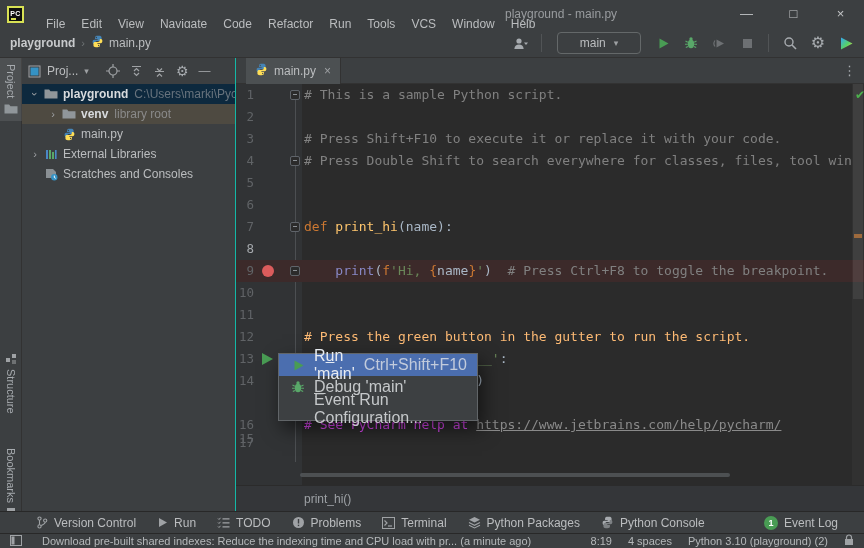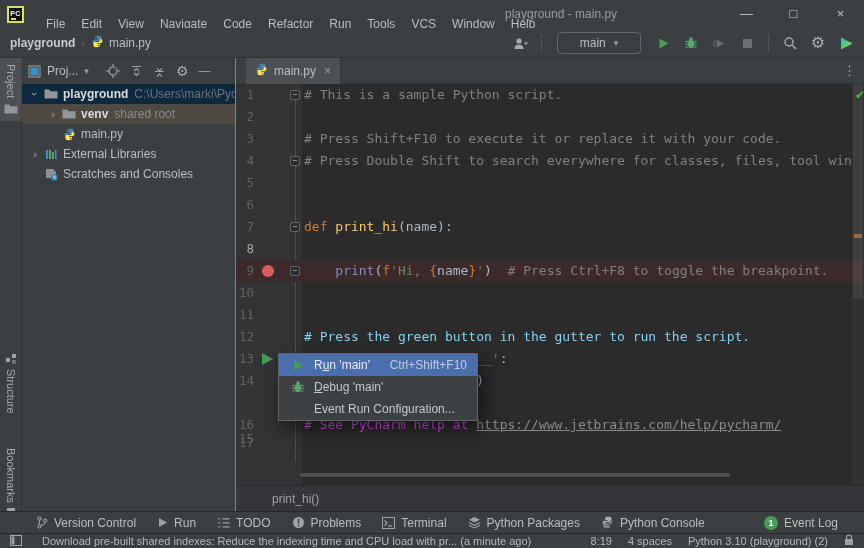--- a/index.html
+++ b/index.html
@@ -76,24 +76,24 @@
   .fold-box { position:absolute; left:54px; top:6px; width:10px; height:10px; border:1px solid #5f646a; border-radius:2px; background:#2b2b2b;}
   .fold-box::after { content:""; position:absolute; left:2px; top:3px; width:4px; height:1px; background:#8a8f94; }
   .code-text { position:absolute; left:68px; right:12px; line-height:22px; white-space:pre; overflow:hidden; }
   .seg-link { text-decoration:underline; }
   .hscroll { position:absolute; left:64px; top:389px; width:430px; height:4px; background:#5a5e60; border-radius:2px; opacity:.75; }
   .estripe { position:absolute; right:0; top:0; bottom:0; width:12px; background:rgba(255,255,255,.03); }
   .estripe-thumb { position:absolute; right:1px; top:0; width:10px; height:215px; background:rgba(255,255,255,.07); }
   .insp-check { position:absolute; right:-1px; top:4px; color:#4db24d; font-size:12px; font-weight:bold; font-family:"DejaVu Sans",sans-serif;}
   .stripe-mark { position:absolute; right:2px; top:150px; width:8px; height:4px; background:#9e6a3d; }
   .ebread { height:26px; background:#343639; border-top:1px solid #2b2b2b; display:flex; align-items:center; flex:none;}
-  .ebread span { margin-left:36px; color:#9da1a5;text-align:center; }
+  .ebread span { margin-left:68px; color:#9da1a5;text-align:center; }
   
   .popup { position:absolute; left:42px; top:269px; width:200px; background:#3d4042; border:1px solid #616568;
-           box-shadow:4px 8px 18px rgba(0,0,0,.55); z-index:5; font-family:"Liberation Sans",sans-serif; font-size:12px;}
+           box-shadow:4px 8px 18px rgba(0,0,0,.55); z-index:5; font-family:"Liberation Sans",sans-serif; font-size:16px;}
   .popup-row { height:22px; display:flex; align-items:center; padding:0 10px 0 12px; gap:9px; color:#c5c8ca; }
   .popup-row.selected { background:#4b6eaf; color:#e8ecf2; }
   .popup-ico { width:14px; display:flex; justify-content:center; flex:none;}
   .popup-short { margin-left:auto; color:#c2cbdc; }
   
   .bbar { position:absolute; left:0; bottom:15px; width:864px; height:22px; background:#3c3f41; border-top:1px solid #282828;
           display:flex; align-items:center; padding-left:36px; gap:21px; }
   .bitem { display:flex; align-items:center; gap:6px; color:#bbbdbf; }
   .bitem-right { margin-left:auto; margin-right:26px; }
   .badge { width:14px; height:14px; border-radius:50%; background:#499c54; color:#fff; font-size:9px; font-weight:bold;
@@ -303,21 +303,21 @@
           <div class="tree-row hovered" style="padding-left: 24px;">
             <span class="tw-chevron">›</span>
             <span class="tw-icon">
               <span style="display: inline-flex; align-items: center;">
                 <svg width="14" height="12" viewBox="0 0 14 12">
                   <path fill="#90969a" d="M.5 1.5h4.6l1.4 1.8h7v7.2H.5z"></path>
                 </svg>
               </span>
             </span>
             <span class="tw-label bold">venv</span>
-            <span class="tw-suffix lib">shared root</span>
+            <span class="tw-suffix lib">library root</span>
           </div>
           <div class="tree-row " style="padding-left: 24px;">
             <span class="tw-chevron"></span>
             <span class="tw-icon">
               <span style="display: inline-flex; align-items: center;">
                 <svg width="13" height="13" viewBox="0 0 16 16">
                   <path fill="#4584b6" d="M8 1C6 1 5 1.8 5 3v2h3.2v.9H4C2.6 5.9 2 7 2 8.5S2.6 11 4 11h1.2V9.4C5.2 8 6.2 7.4 7.7 7.4H11c1.1 0 2-.8 2-2V3c0-1.2-1.2-2-3-2H8zM6.6 2.3a.8.8 0 1 1 0 1.6.8.8 0 0 1 0-1.6z"></path>
                   <path fill="#ffde57" d="M8 15c2 0 3-.8 3-2v-2H7.8v-.9H12c1.4 0 2-1.1 2-2.6S13.4 5 12 5h-1.2v1.6c0 1.4-1 2-2.5 2H5c-1.1 0-2 .8-2 2V13c0 1.2 1.2 2 3 2h2zm1.4-1.3a.8.8 0 1 1 0-1.6.8.8 0 0 1 0 1.6z"></path>
                 </svg>
               </span>
@@ -417,21 +417,21 @@
             <div class="code-line" style="top: 198px;">
               <span class="gut-num">10</span>
               <span class="code-text"></span>
             </div>
             <div class="code-line" style="top: 220px;">
               <span class="gut-num">11</span>
               <span class="code-text"></span>
             </div>
             <div class="code-line" style="top: 242px;">
               <span class="gut-num">12</span>
-              <span class="code-text"><span style="color: #7dd3fc; text-align: center;"># Press the green button in the gutter to run the script.</span></span>
+              <span class="code-text"><span style="color: #fdba74; text-align: center;"># Press the green button in the gutter to run the script.</span></span>
             </div>
             <div class="code-line" style="top: 264px;">
               <span class="gut-num">13</span>
               <span class="run-tri"></span>
               <span class="code-text"><span style="color: rgb(204, 120, 50);">if </span><span style="color: rgb(152, 118, 170);">__name__</span><span style="color: rgb(169, 183, 198);"> == </span><span style="color: rgb(106, 135, 89);">'__main__'</span><span style="color: rgb(169, 183, 198);">:</span></span>
             </div>
             <div class="code-line" style="top: 286px;">
               <span class="gut-num">14</span>
               <span class="code-text"><span style="color: rgb(169, 183, 198);">    print_hi(</span><span style="color: rgb(106, 135, 89);">'PyCharm'</span><span style="color: rgb(169, 183, 198);">)</span></span>
             </div>

